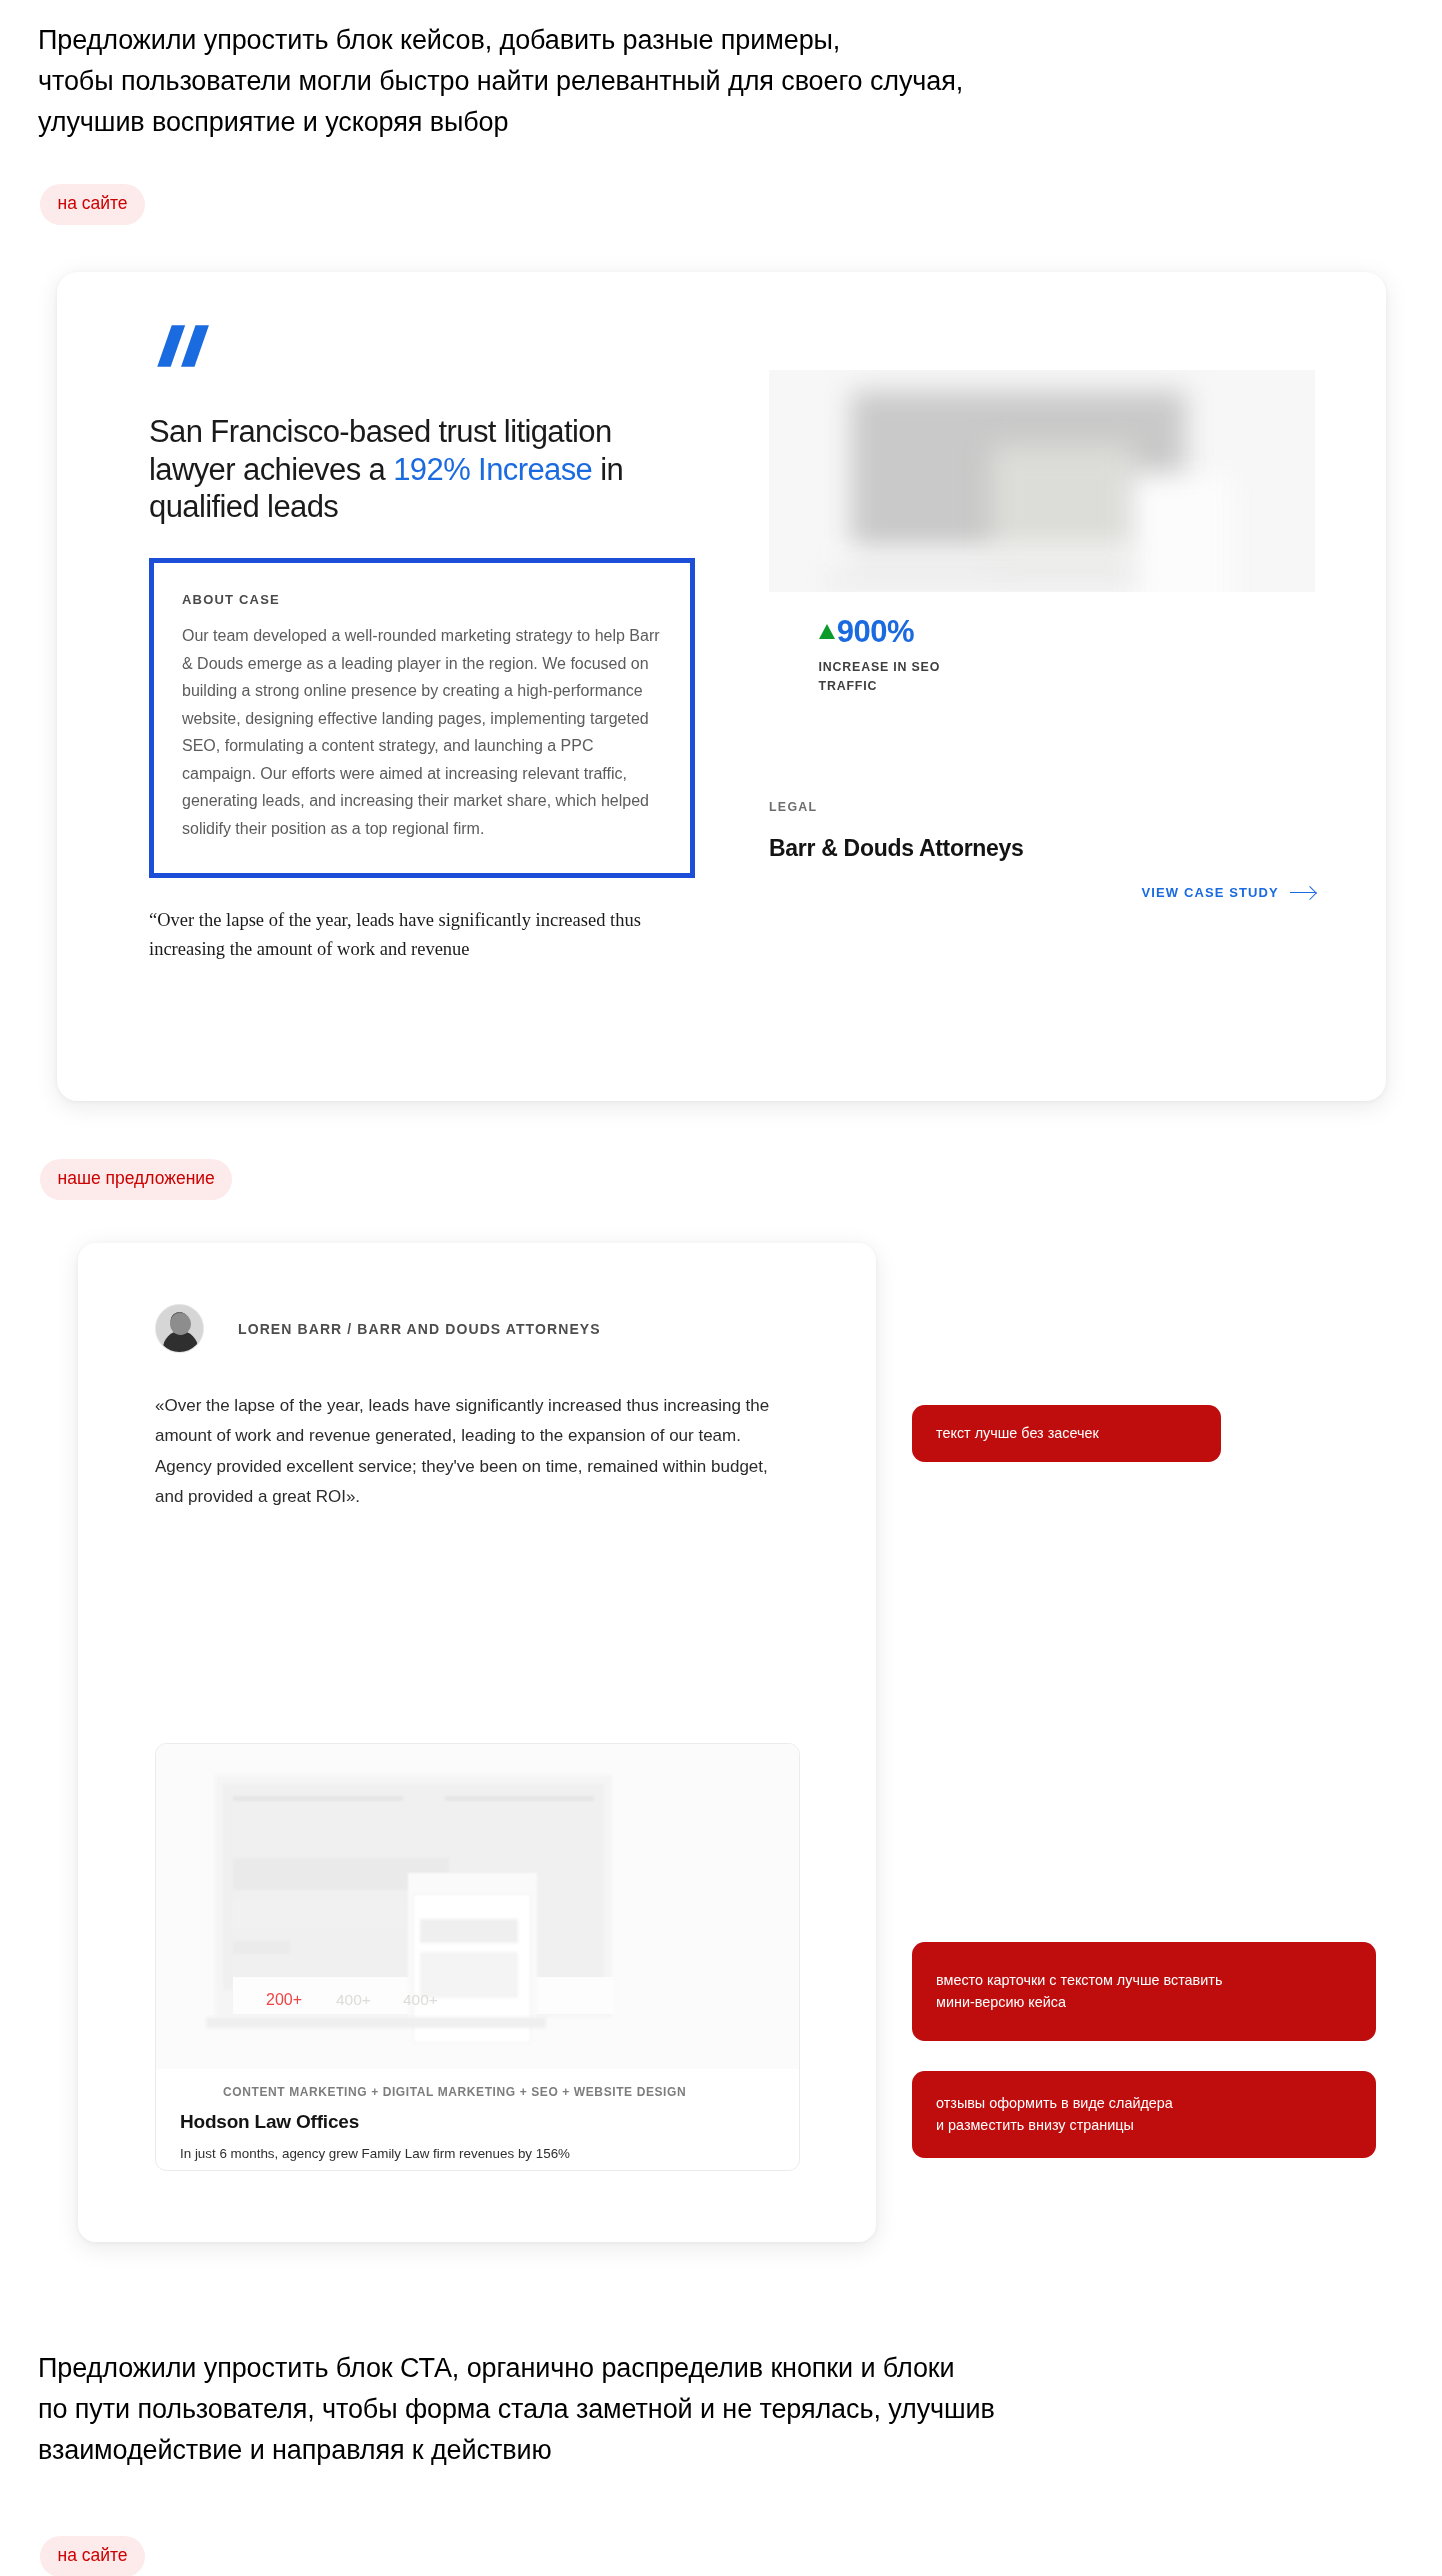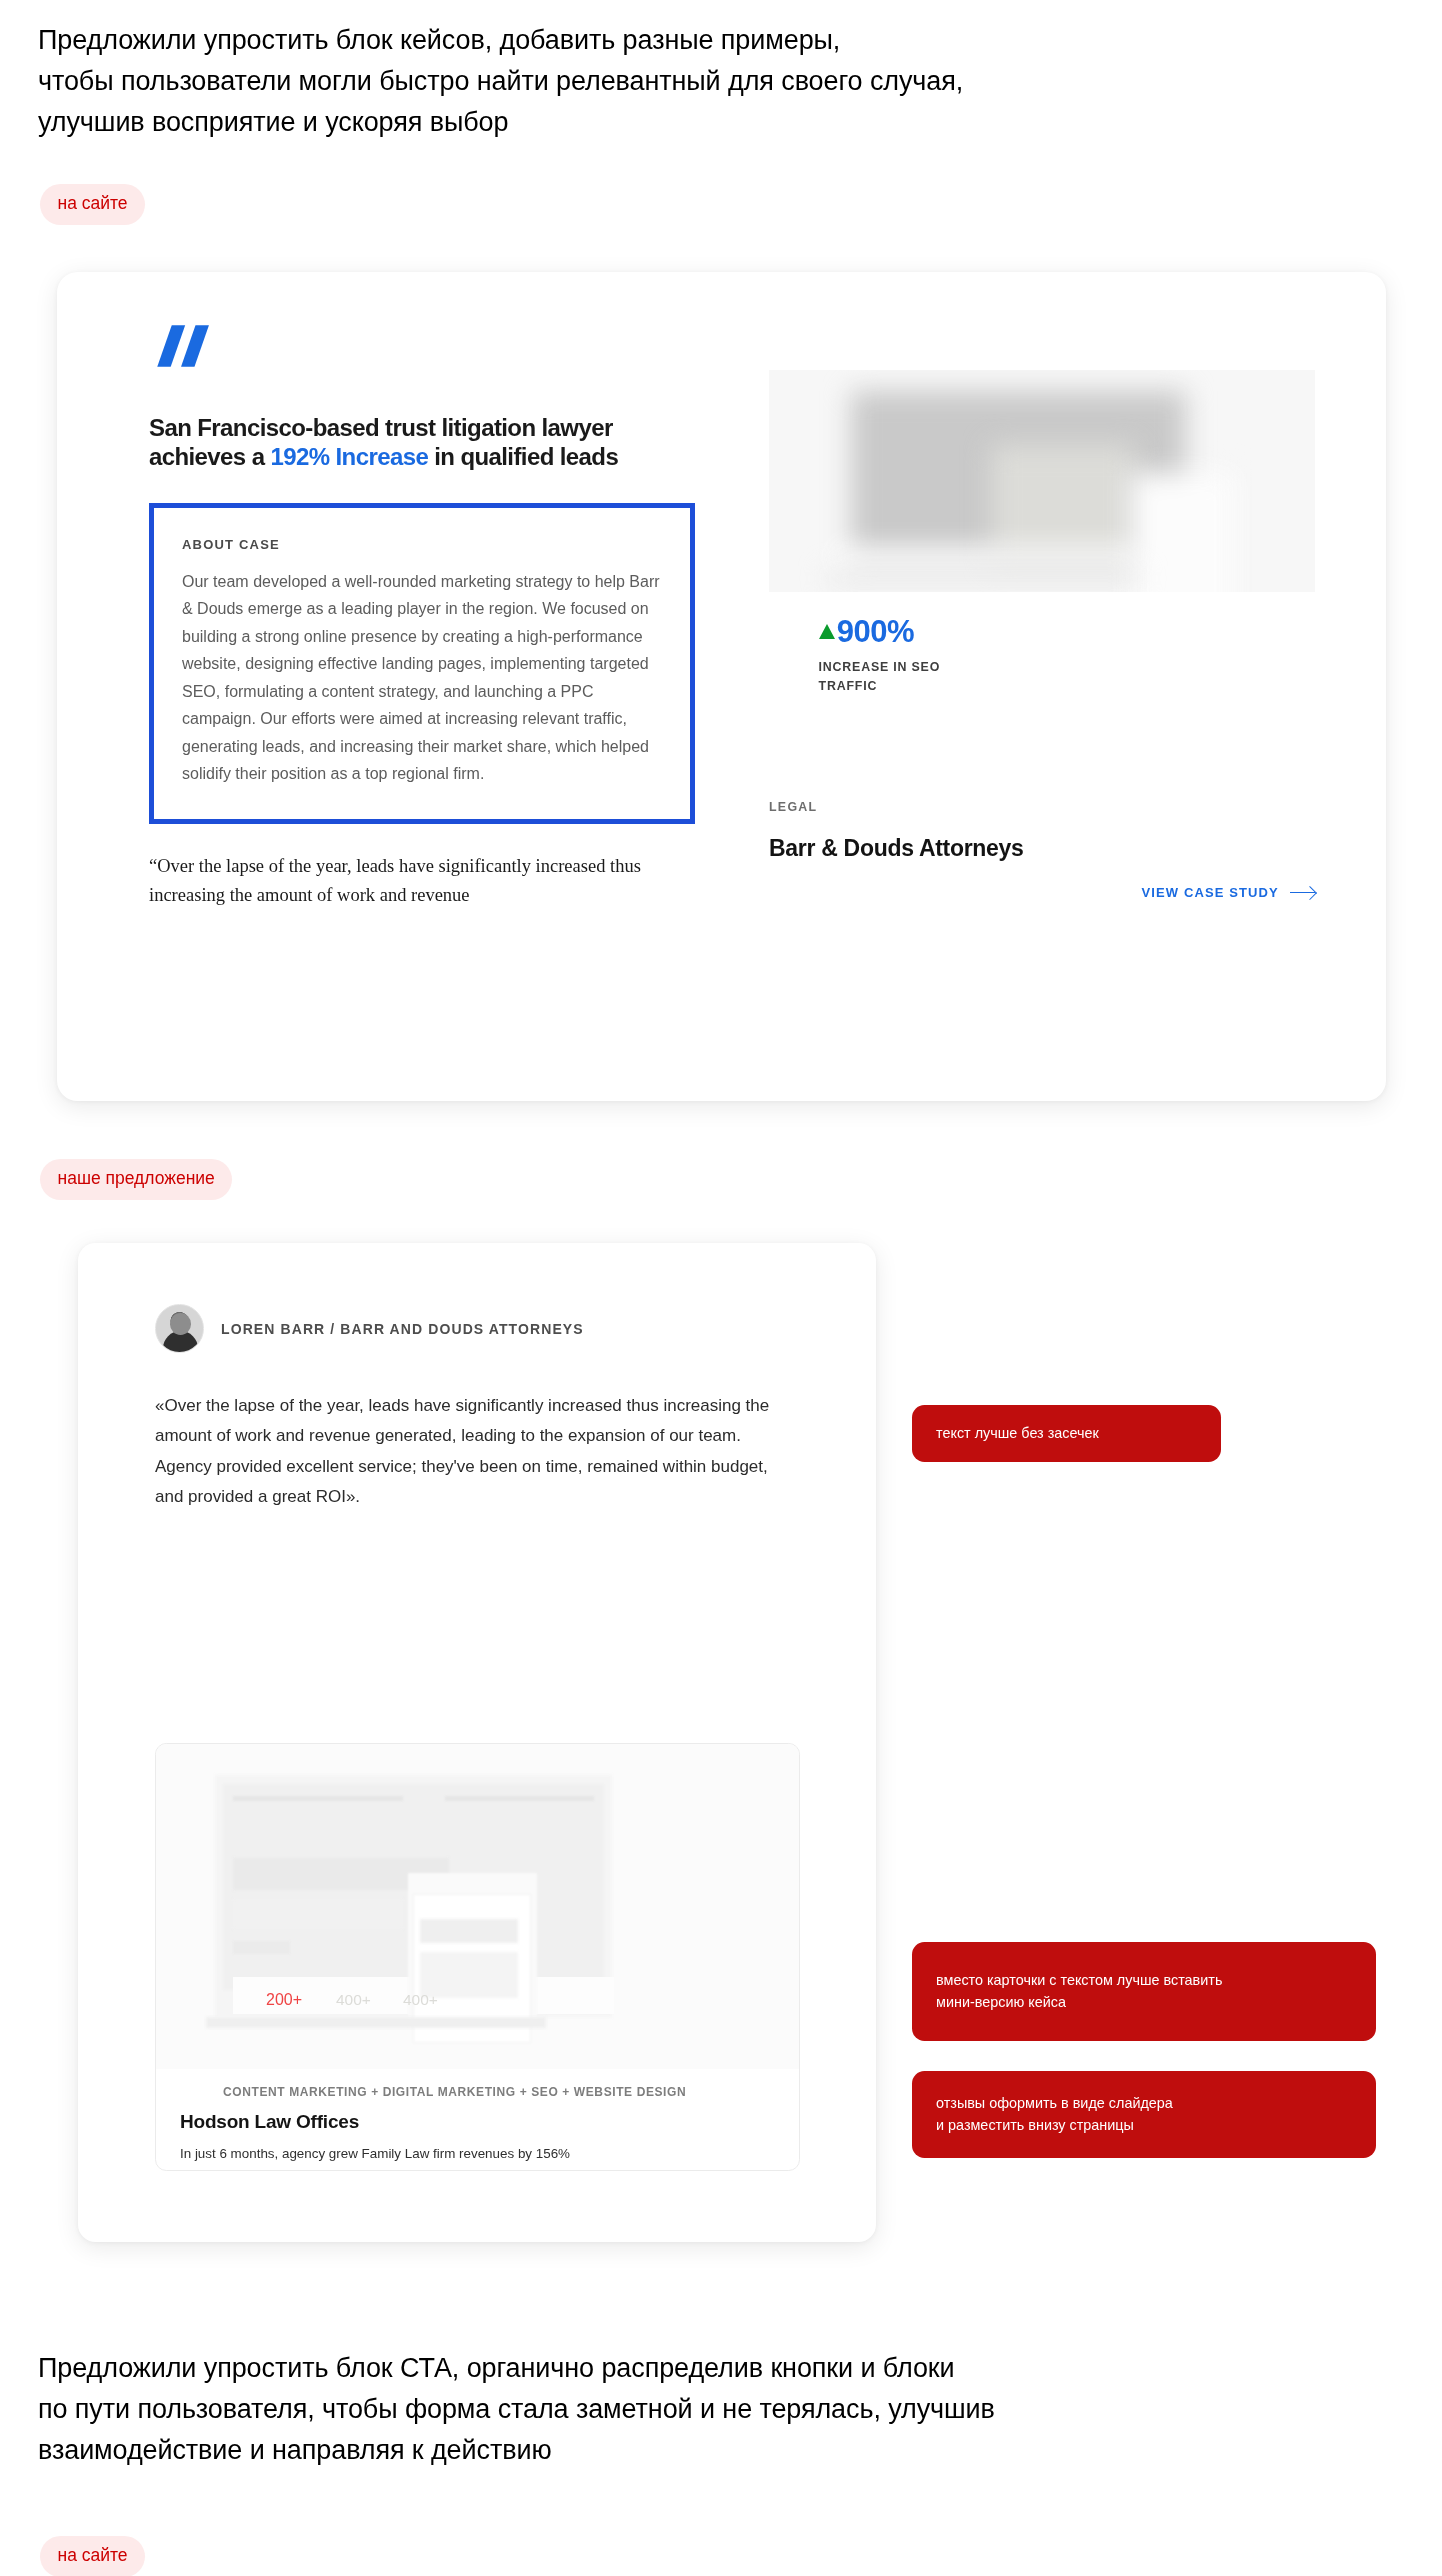--- a/index.html
+++ b/index.html
@@ -28,22 +28,22 @@
   
   .wcard {
     background:#ffffff; border-radius:20.6px;
     box-shadow:0 5.2px 24px rgba(20,20,20,0.085), 0 1px 5.2px rgba(20,20,20,0.05);
     overflow:hidden;
   }
 
   
   .qmark { display:block; }
   .case-title {
-    font-family:"Liberation Sans", sans-serif; font-weight:bold;
-    font-size:24px; line-height:1.21; color:#1a1a1a; letter-spacing:-0.6px;
+    font-family:"Liberation Sans", sans-serif; font-weight:normal;
+    font-size:31px; line-height:1.21; color:#1a1a1a; letter-spacing:-0.6px;
   }
   .case-title .accent { color:#1a6ae0; }
   .about-box { border:5px solid #1d4ed8; padding:29px 28px 31px; }
   .about-label {
     font-size:13px; font-weight:bold; letter-spacing:1.2px;
     color:#4a4a4a; margin-bottom:15.5px;
   }
   .about-body { font-size:16px; line-height:1.72; color:#5c5c5c; }
 
   .serif-quote {
@@ -159,21 +159,21 @@
     </div>
   </div>
 </div>
 
 <div class="abs" style="left:40px; top:1159px;">
   <span class="tag-pill">наше предложение</span>
 </div>
 
 <div class="abs wcard" style="left:78px; top:1243px; width:798px; height:999px; border-radius:17.5px;">
 
-  <div class="abs" style="left:77px; top:61px; display:flex; align-items:center; gap:17px;">
+  <div class="abs" style="left:77px; top:61px; display:flex; align-items:center; gap:34px;">
     <div class="avatar"></div>
     <div class="author-line">LOREN BARR / BARR AND DOUDS ATTORNEYS</div>
   </div>
 
   <div class="abs testi-body" style="left:77px; top:148px; width:644px;">«Over the lapse of the year, leads have significantly increased thus increasing the amount of work and revenue generated, leading to the expansion of our team. Agency provided excellent service; they've been on time, remained within budget, and provided a great ROI».</div>
 
   <div class="abs minicard" style="left:77px; top:500px; width:645px; height:428px;">
     <div class="minishot" style="height:325px;">
       <div style="position:absolute;left:59px;top:31px;width:397px;height:242px;background:#f5f5f5;filter:blur(1.5px);"></div>
       <div style="position:absolute;left:67px;top:40px;width:381px;height:206px;background:#f0f0f0;filter:blur(1px);"></div>

